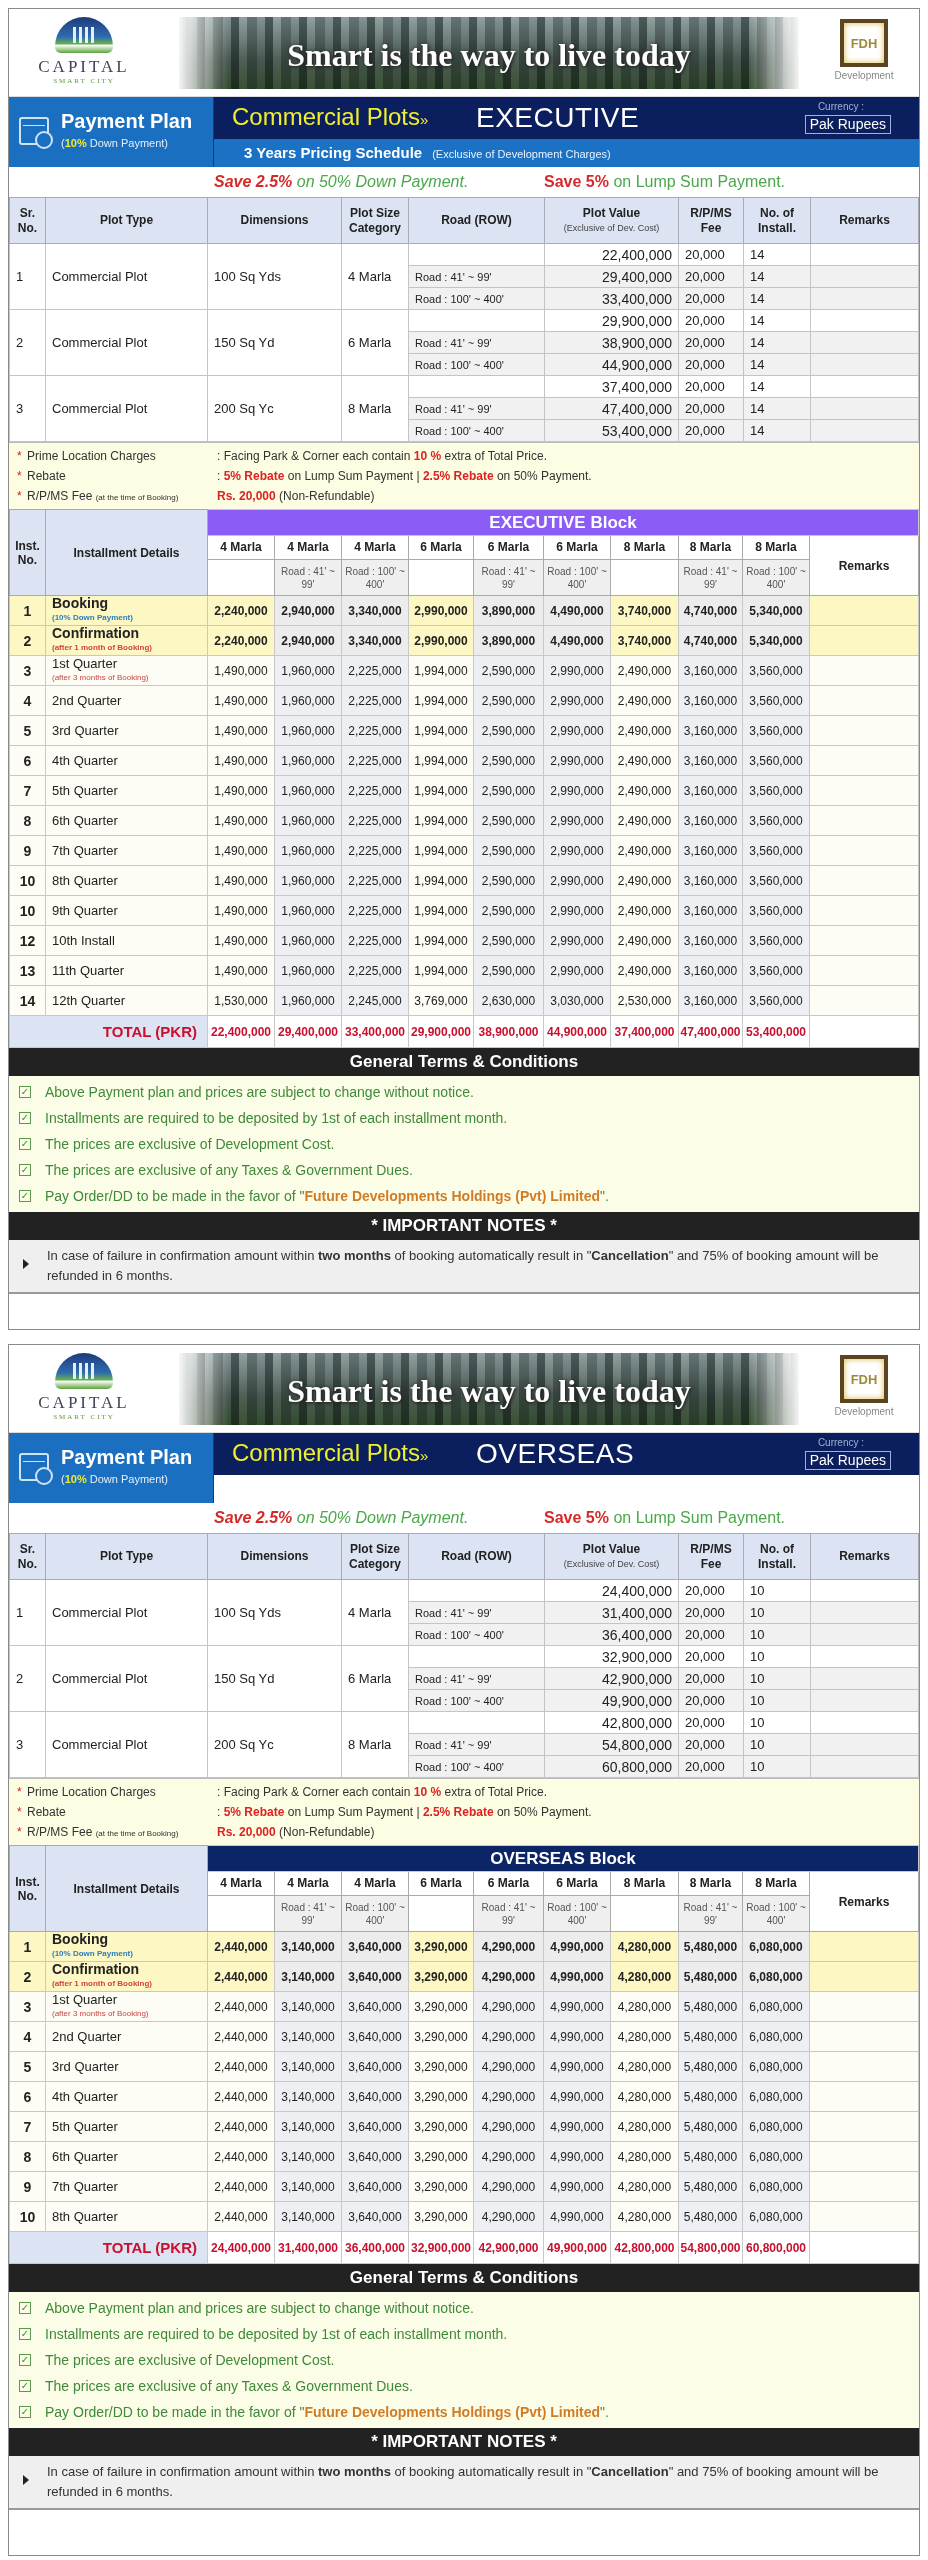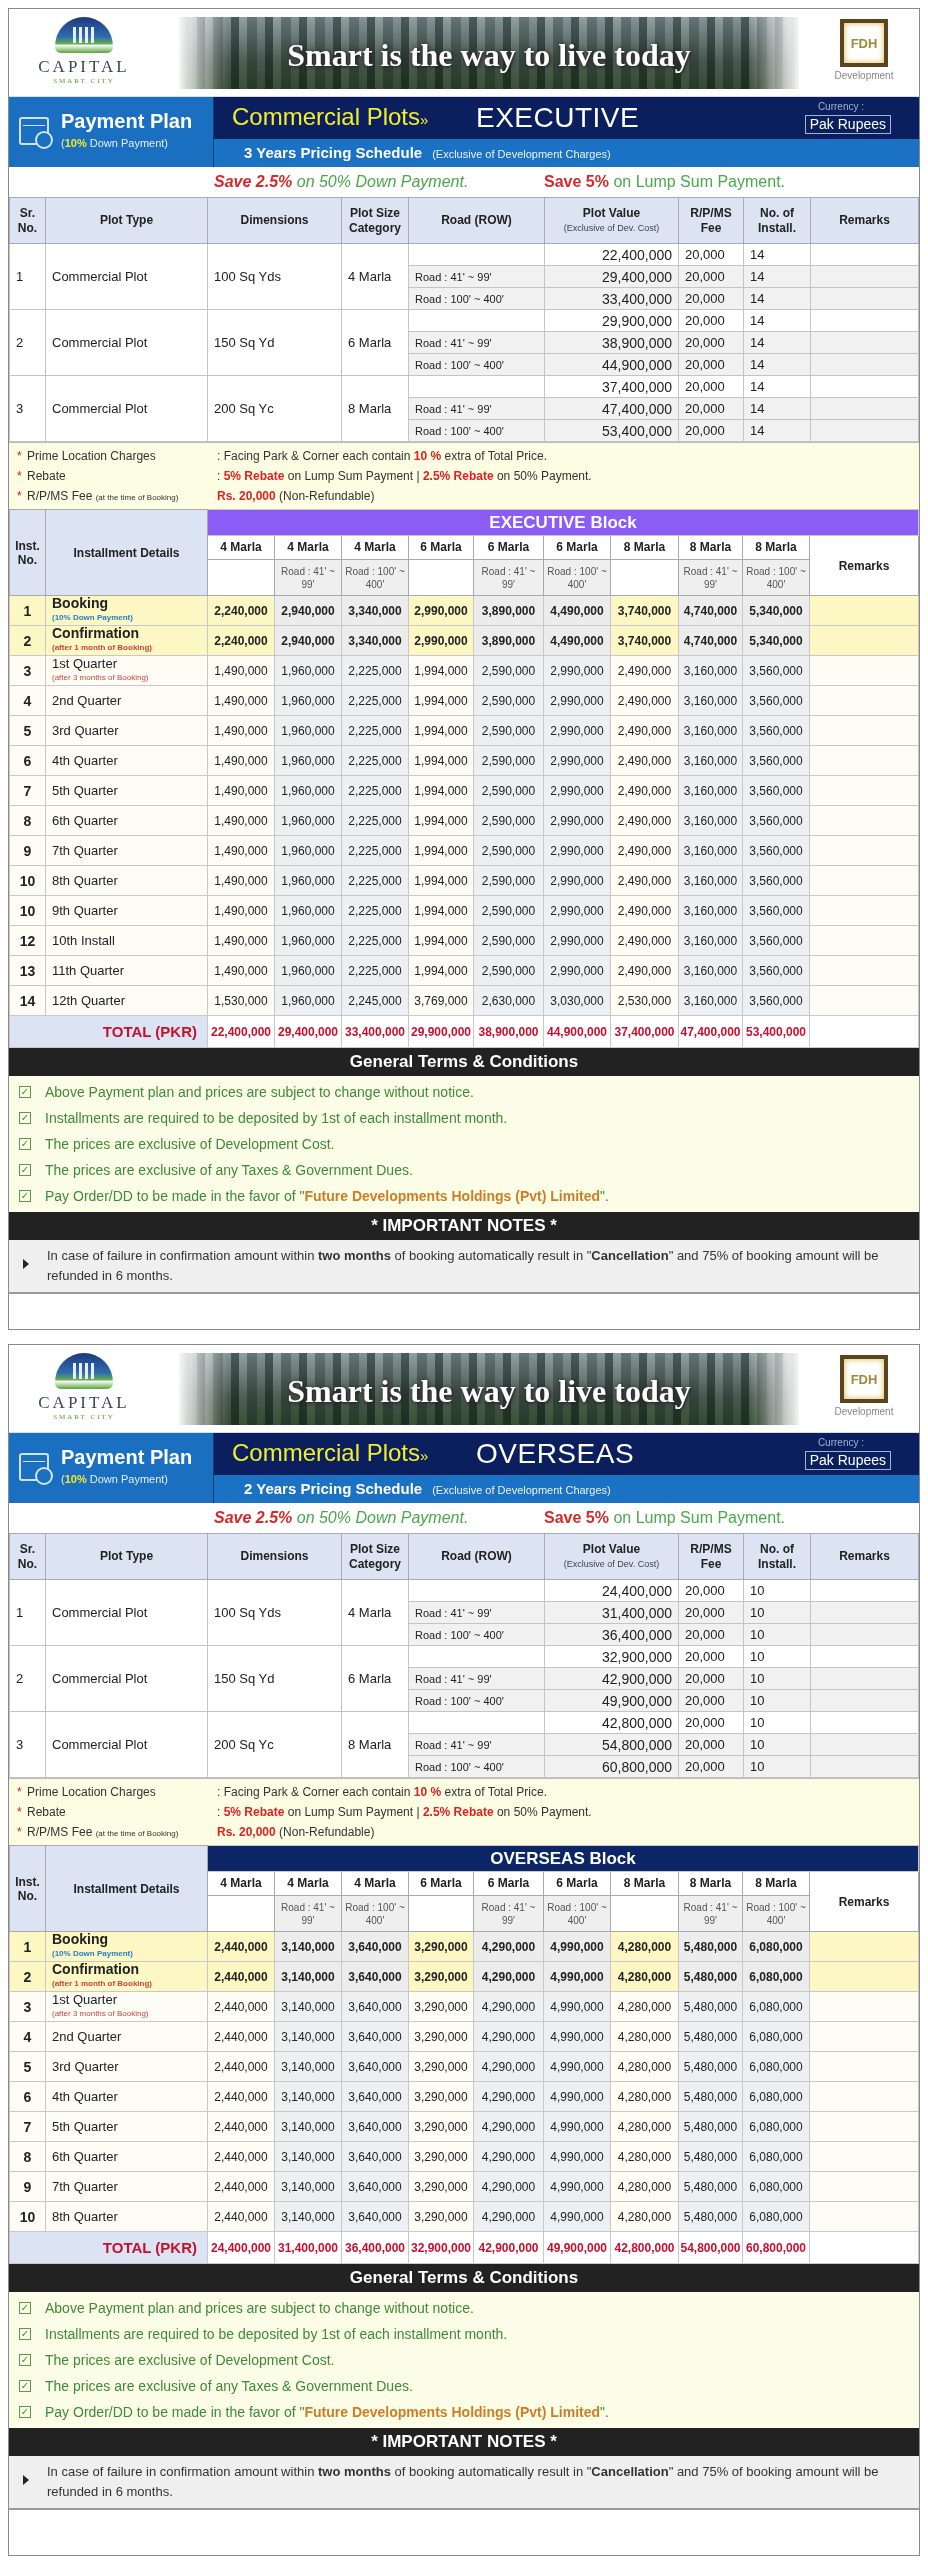--- a/index.html
+++ b/index.html
@@ -635,23 +635,20 @@
         <div class="plan-title">Payment Plan</div>
         <div class="plan-sub"><span>(</span><span class="hl">10%</span><span> Down Payment)</span></div>
       </div>
       <div class="plan-right">
         <div class="plan-top">
           <div class="cat-label"><span>Commercial Plots</span><span class="cat-arrow">»</span></div>
           <div class="block-name">OVERSEAS</div>
           <div class="currency-lbl">Currency :</div>
           <div class="currency-val">Pak Rupees</div>
         </div>
-        <div class="plan-bottom">
-          <div class="sched"><span>2 Years Pricing Schedule</span><span class="sched-note">(Exclusive of Development Charges)</span></div>
-        </div>
       </div>
     </div>
 
     <div class="save-bar">
       <div class="save save-1"><span class="red">Save 2.5%</span><span> on 50% Down Payment.</span></div>
       <div class="save save-2"><span class="red">Save 5%</span><span> on Lump Sum Payment.</span></div>
     </div>
 
     <table class="plot-table">
       <colgroup>

